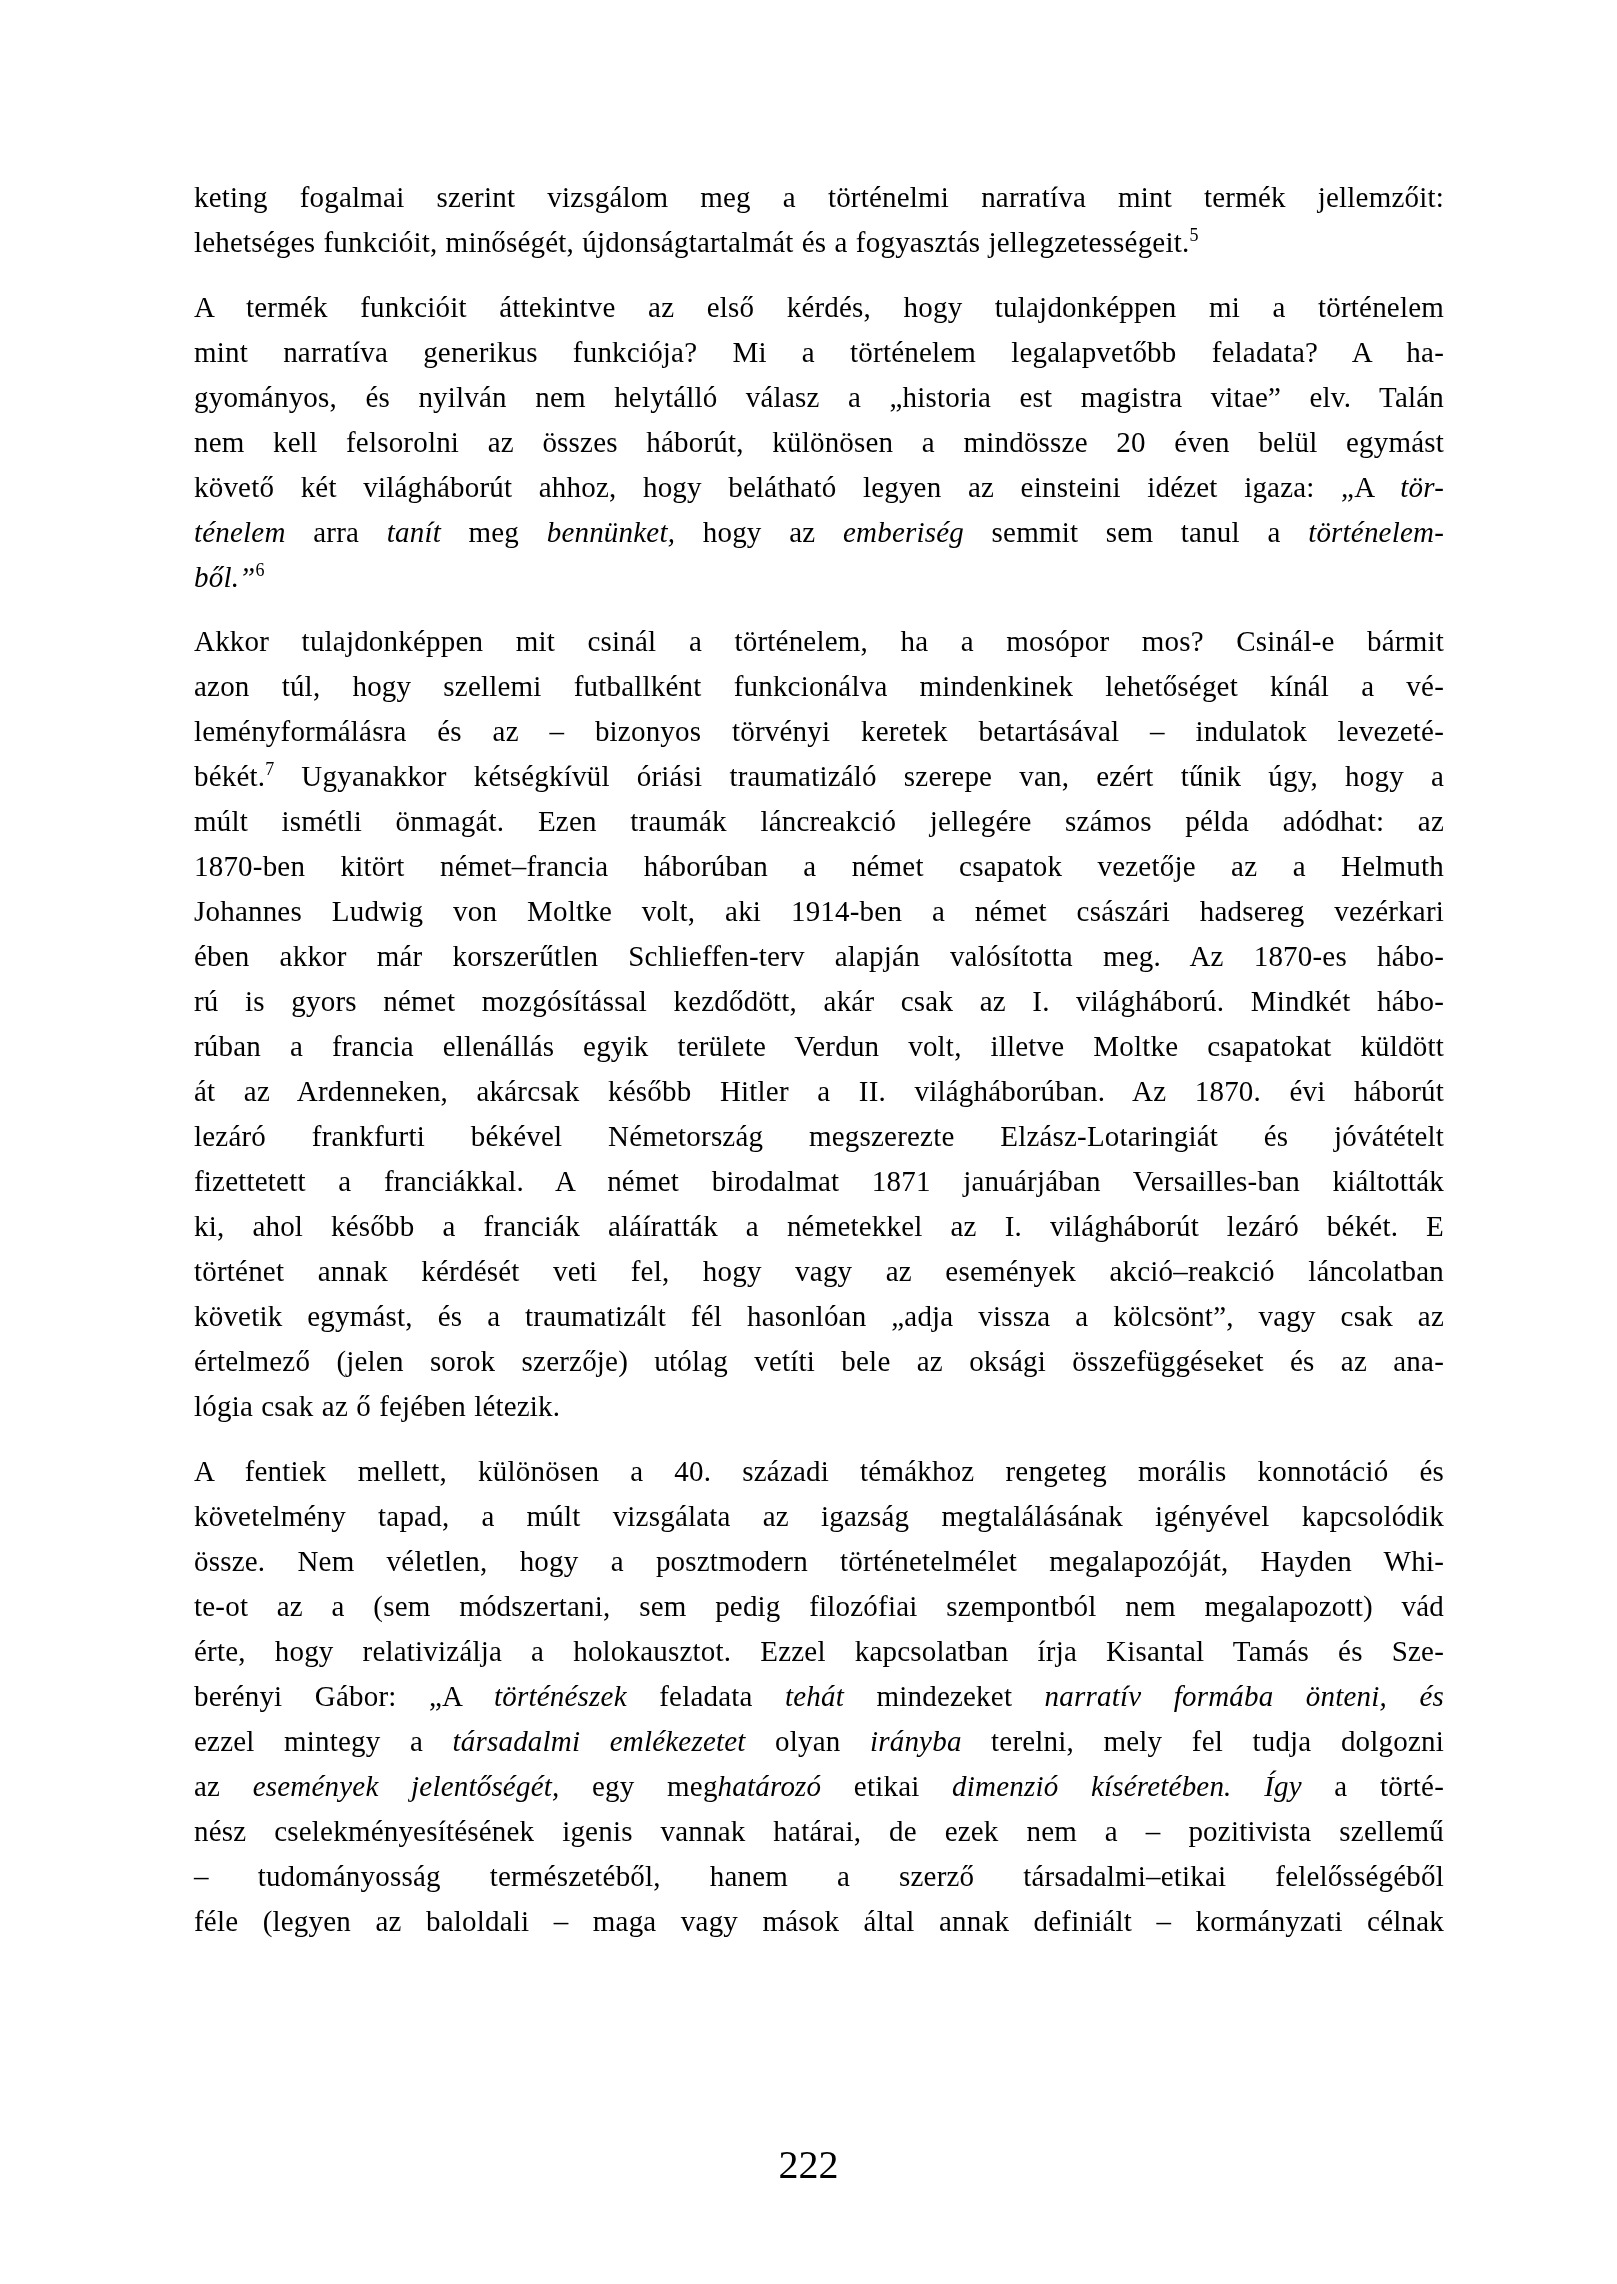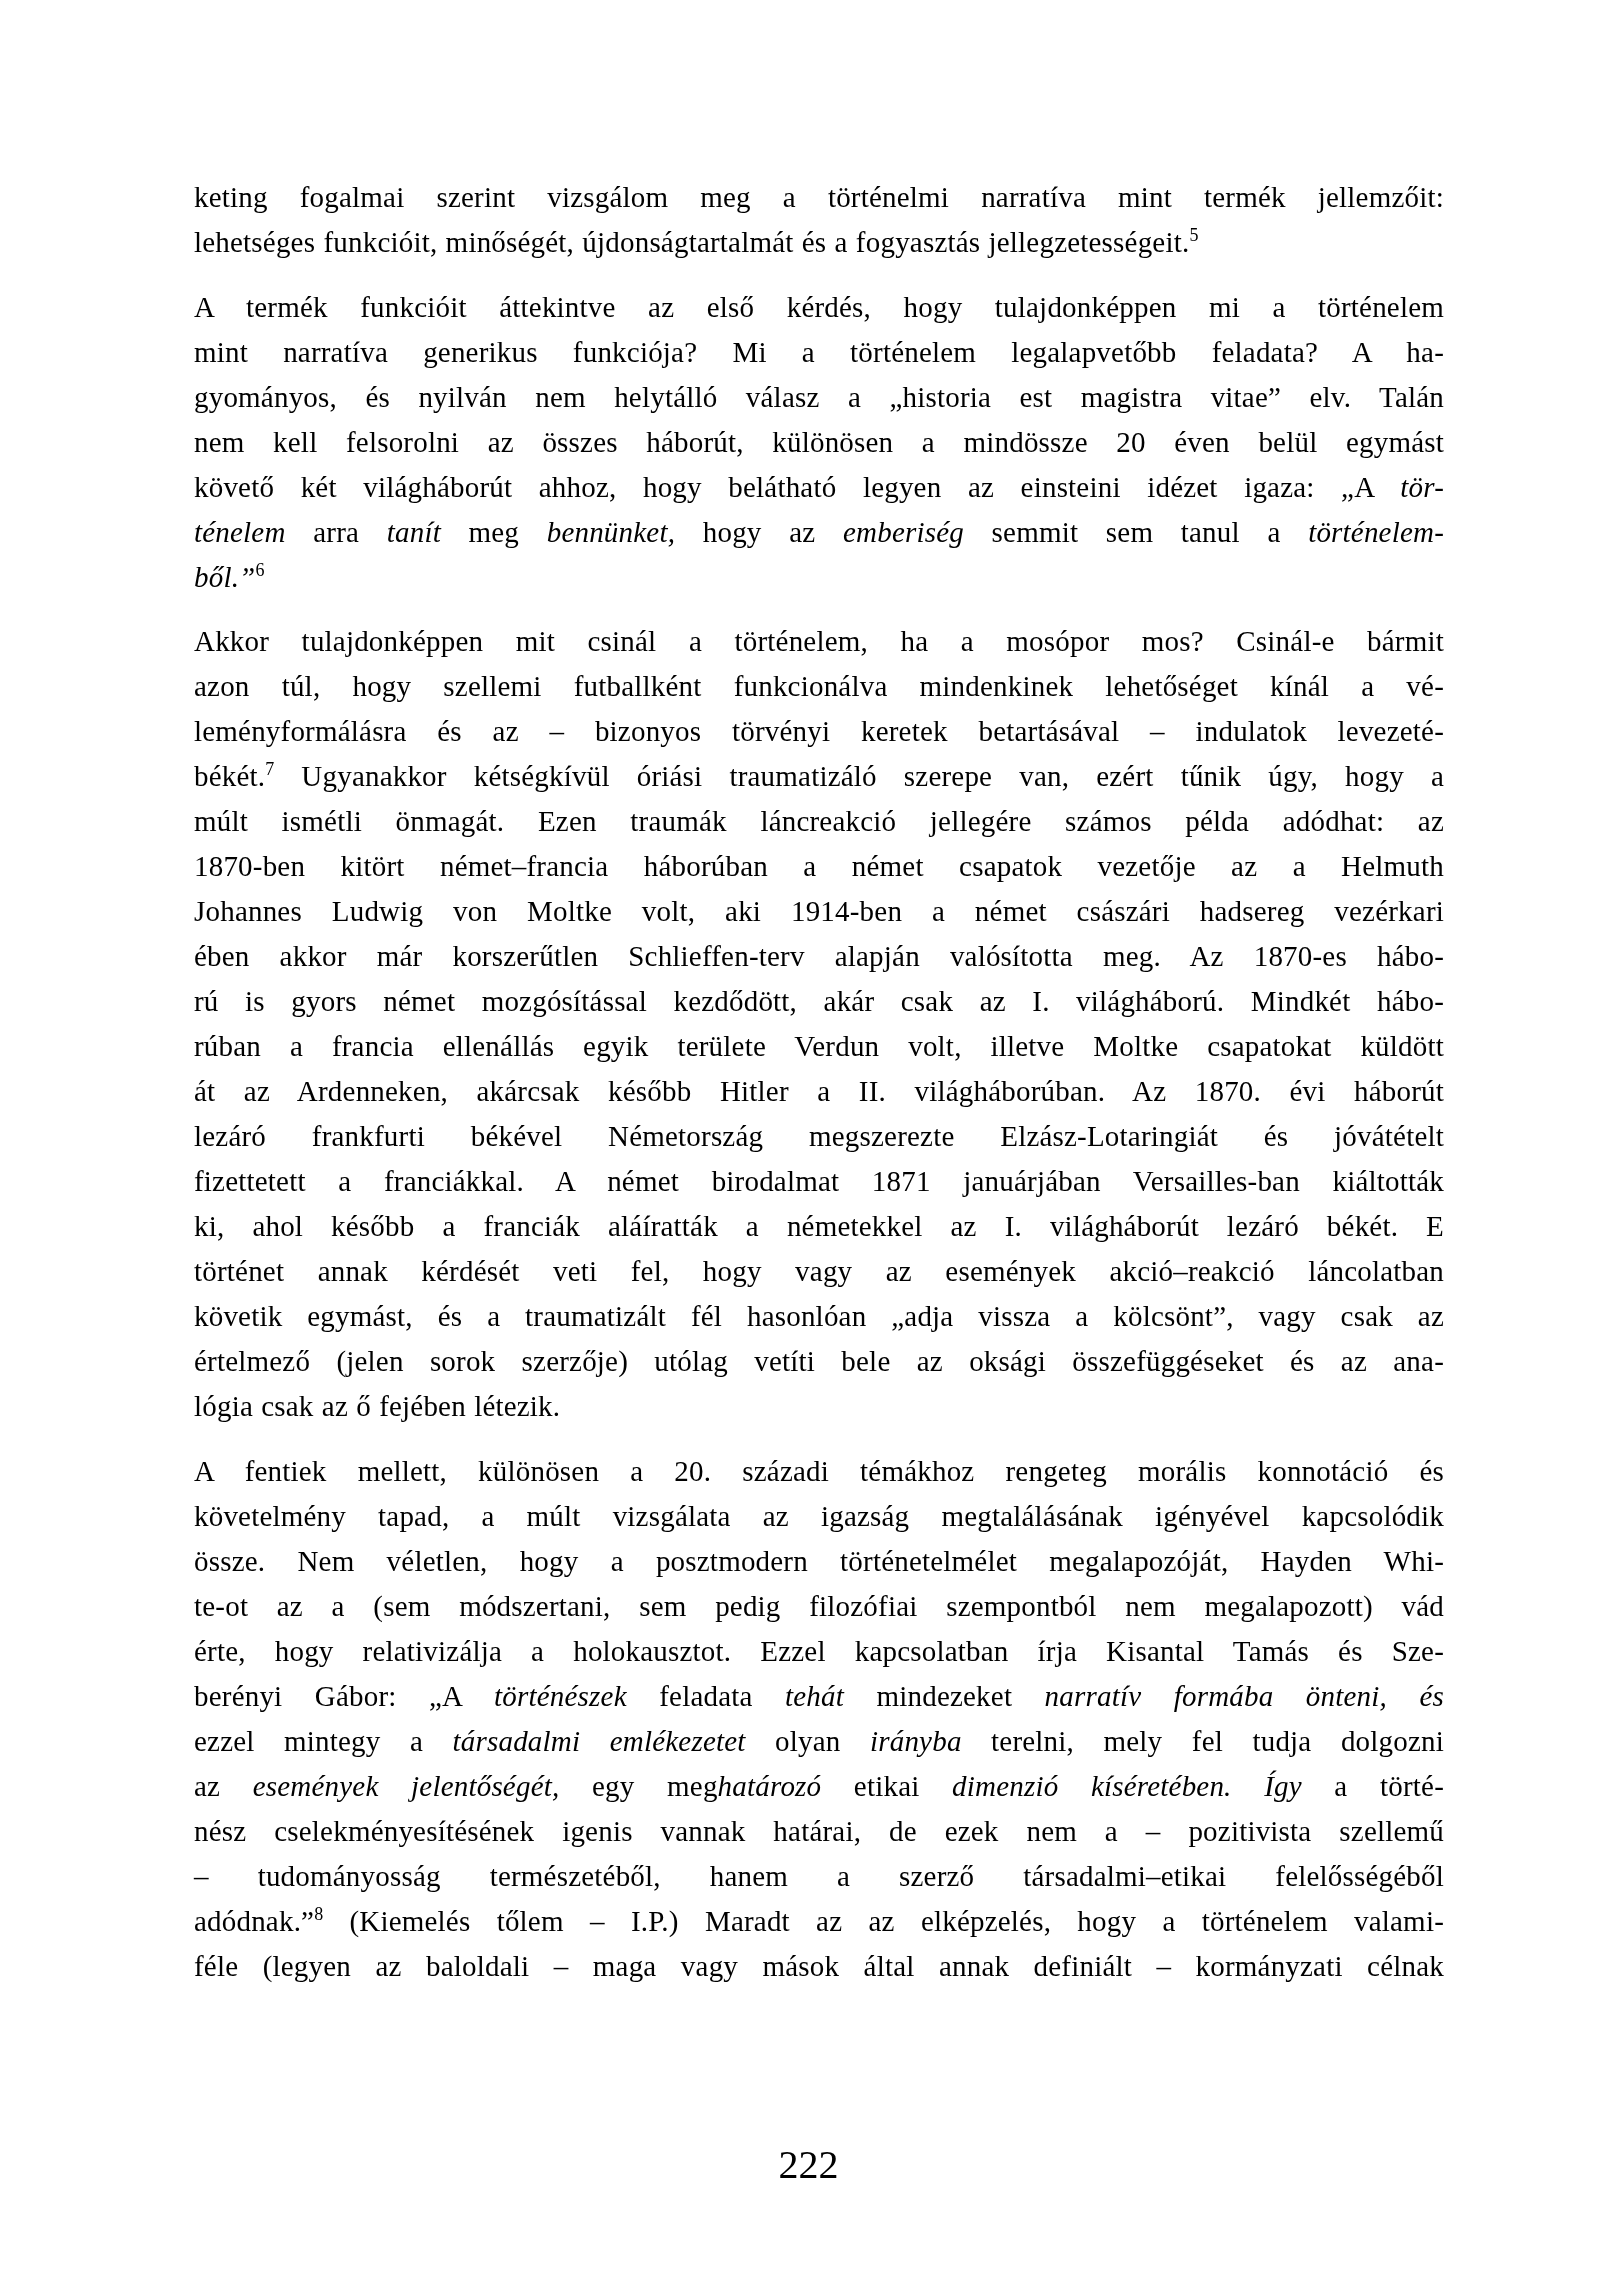--- a/index.html
+++ b/index.html
@@ -94,29 +94,28 @@
         <div class="line"><span>át az Ardenneken, akárcsak később Hitler a II. világháborúban. Az 1870. évi háborút</span></div>
         <div class="line"><span>lezáró frankfurti békével Németország megszerezte Elzász-Lotaringiát és jóvátételt</span></div>
         <div class="line"><span>fizettetett a franciákkal. A német birodalmat 1871 januárjában Versailles-ban kiáltották</span></div>
         <div class="line"><span>ki, ahol később a franciák aláíratták a németekkel az I. világháborút lezáró békét. E</span></div>
         <div class="line"><span>történet annak kérdését veti fel, hogy vagy az események akció–reakció láncolatban</span></div>
         <div class="line"><span>követik egymást, és a traumatizált fél hasonlóan „adja vissza a kölcsönt”, vagy csak az</span></div>
         <div class="line"><span>értelmező (jelen sorok szerzője) utólag vetíti bele az oksági összefüggéseket és az ana-</span></div>
         <div class="line end"><span>lógia csak az ő fejében létezik.</span></div>
       </div>
       <div class="para">
-        <div class="line"><span>A fentiek mellett, különösen a 20. századi témákhoz rengeteg morális konnotáció és</span></div>
+        <div class="line"><span>A fentiek mellett, különösen a 40. századi témákhoz rengeteg morális konnotáció és</span></div>
         <div class="line"><span>követelmény tapad, a múlt vizsgálata az igazság megtalálásának igényével kapcsolódik</span></div>
         <div class="line"><span>össze. Nem véletlen, hogy a posztmodern történetelmélet megalapozóját, Hayden Whi-</span></div>
         <div class="line"><span>te-ot az a (sem módszertani, sem pedig filozófiai szempontból nem megalapozott) vád</span></div>
         <div class="line"><span>érte, hogy relativizálja a holokausztot. Ezzel kapcsolatban írja Kisantal Tamás és Sze-</span></div>
         <div class="line"><span>berényi Gábor: „A </span><em>történészek</em><span> feladata </span><em>tehát</em><span> mindezeket </span><em>narratív formába önteni, és</em></div>
         <div class="line"><span>ezzel mintegy a </span><em>társadalmi emlékezetet</em><span> olyan </span><em>irányba</em><span> terelni, mely fel tudja dolgozni</span></div>
         <div class="line"><span>az </span><em>események jelentőségét,</em><span> egy meg</span><em>határozó</em><span> etikai </span><em>dimenzió kíséretében. Így</em><span> a törté-</span></div>
         <div class="line"><span>nész cselekményesítésének igenis vannak határai, de ezek nem a – pozitivista szellemű</span></div>
         <div class="line"><span>– tudományosság természetéből, hanem a szerző társadalmi–etikai felelősségéből</span></div>
-        <div class="line"><span>adódnak.”</span><sup>8</sup><span> (Kiemelés tőlem – I.P.) Maradt az az elképzelés, hogy a történelem valami-</span></div>
         <div class="line"><span>féle (legyen az baloldali – maga vagy mások által annak definiált – kormányzati célnak</span></div>
       </div>
     </div>
   <div class="page-number">222</div>
 </div>
 
 
 </body></html>

